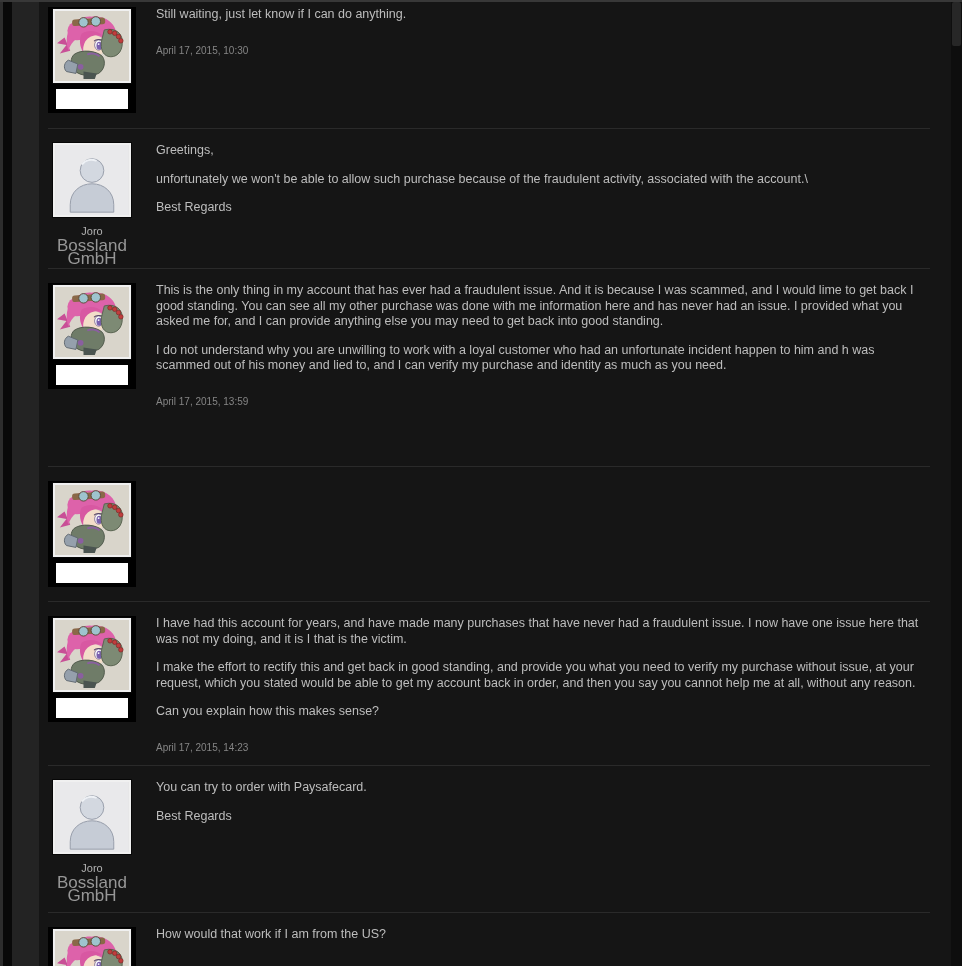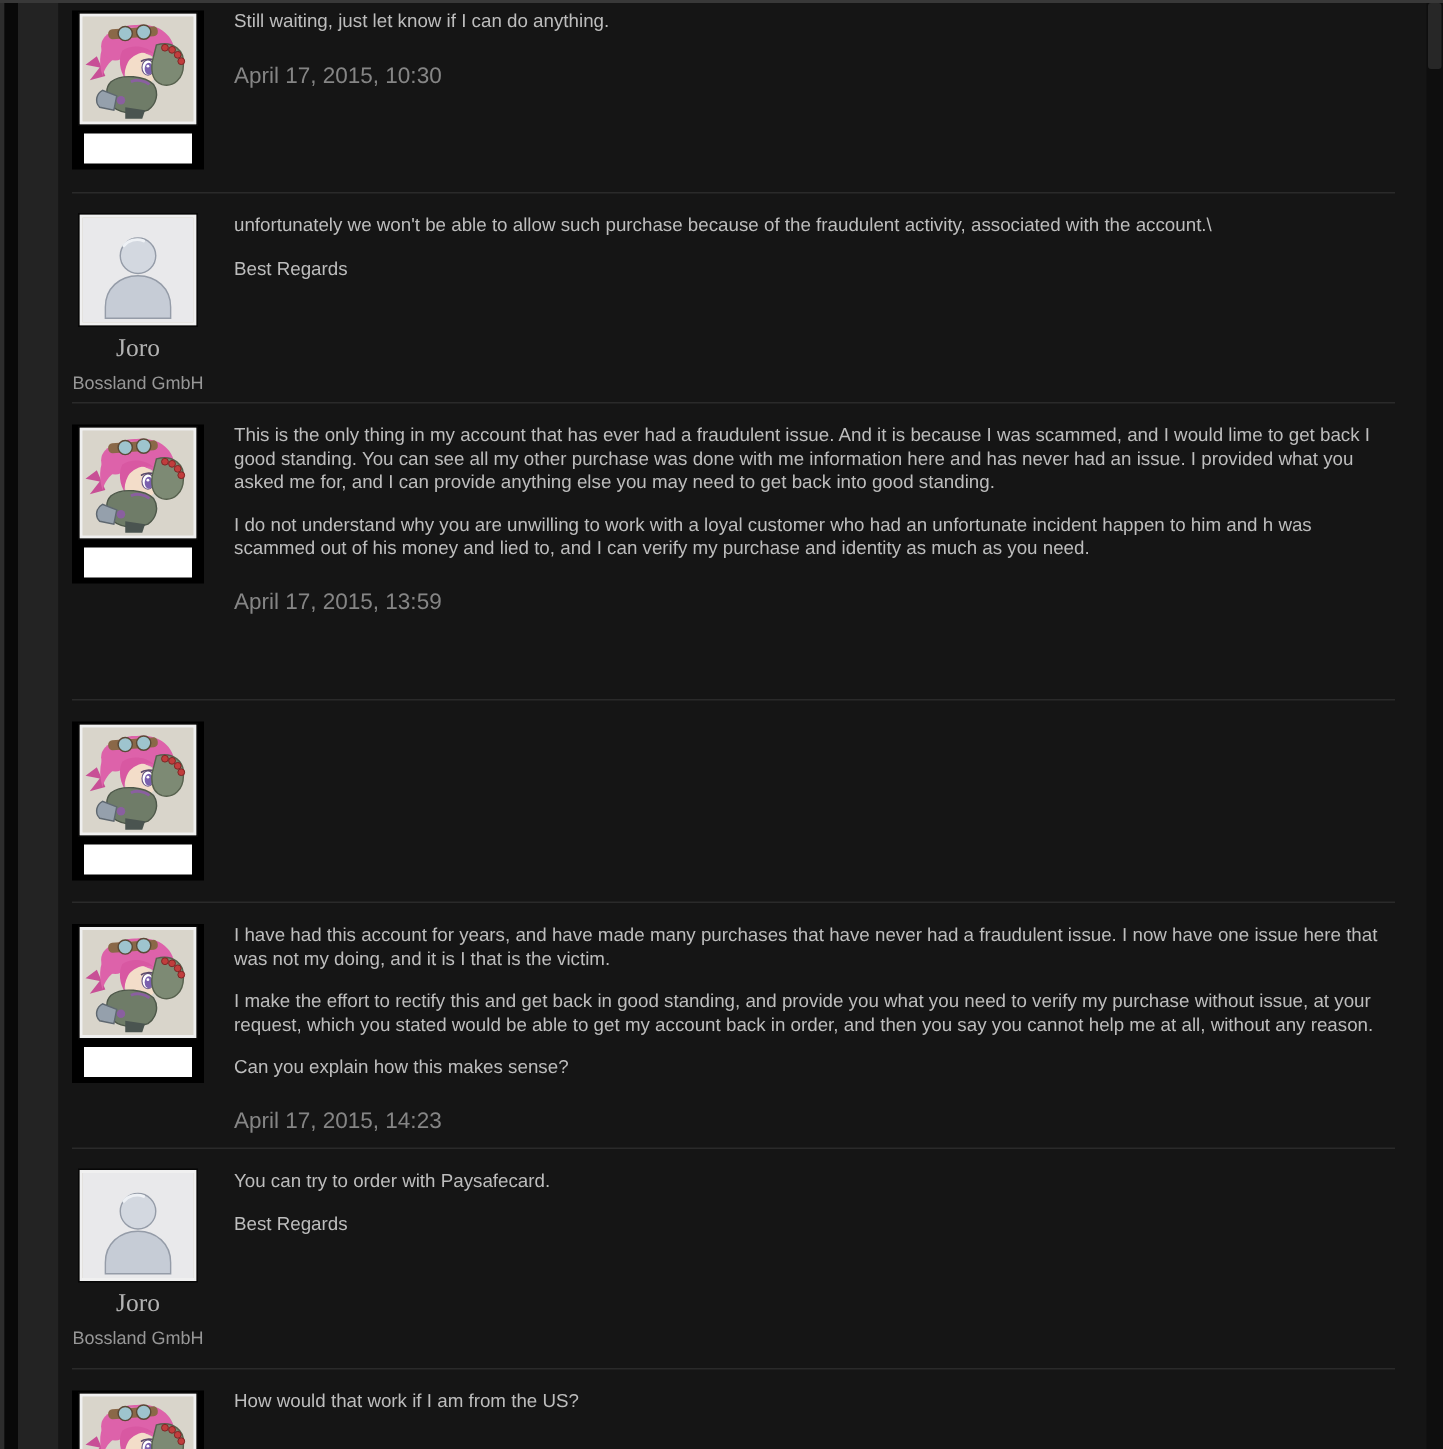--- a/index.html
+++ b/index.html
@@ -27,29 +27,29 @@
   .avatar-block{width:88px;}
   .avatar-block.member{background:#000;padding:2px 0 4px;}
   .avatar-frame{
     width:74px;height:70px;margin:0 auto;
     border:2px solid #f0f0f0;outline:1px solid #070707;
     background:#d9d5cb;overflow:hidden;cursor:pointer;
   }
   .avatar-frame svg{display:block;width:100%;height:100%;}
   .redacted-name{width:72px;height:20px;margin:6px auto 0;background:var(--redaction,#ffffff);}
   .author-names{margin-top:8px;text-align:center;line-height:13px;}
-  .author-name{font-size:17px;color:#b2b2b2;font-family:Liberation Serif, serif;}
-  .author-org{font-size:12px;color:#979797;margin-top:11px;}
+  .author-name{font-size:11px;color:#b2b2b2;}
+  .author-org{font-size:17px;color:#979797;margin-top:1px;}
 
   .msg-col{
     flex:1;min-width:0;padding-left:20px;
     color:var(--text,#bdbdbd);font-size:12.5px;line-height:15.5px;
   }
   .para{margin:0 0 13px;}
-  .timestamp{margin-top:20px;color:var(--muted,#858585);font-size:15px;}
+  .timestamp{margin-top:20px;color:var(--muted,#858585);font-size:10px;}
 </style>
 </head>
 <body>
 
 <div id="page" style="--bg: #151515; --divider: #2a2a2a; --text: #bdbdbd; --muted: #858585; --redaction: #ffffff;">
   <div class="top-line"></div>
   <div class="edge-strip"></div>
   <div class="black-strip"></div>
   <div class="gray-col"></div>
 
@@ -109,20 +109,21 @@
             </div>
 
         <div class="author-names">
           <div class="author-name">Joro</div>
           <div class="author-org">Bossland GmbH</div>
         </div>
       </div>
     </div>
     <div class="msg-col">
       <div class="msg-paragraphs">
+            <p class="para">Greetings,</p>
             <p class="para">unfortunately we won't be able to allow such purchase because of the fraudulent activity, associated with the account.\</p>
             <p class="para">Best Regards</p>
           </div>
     </div>
   </div>
       <div class="post" style="min-height: 198px;">
     <div class="avatar-col">
       <div class="avatar-block member">
         <div class="avatar-frame">
               <svg viewBox="0 0 78 74" xmlns="http://www.w3.org/2000/svg">

